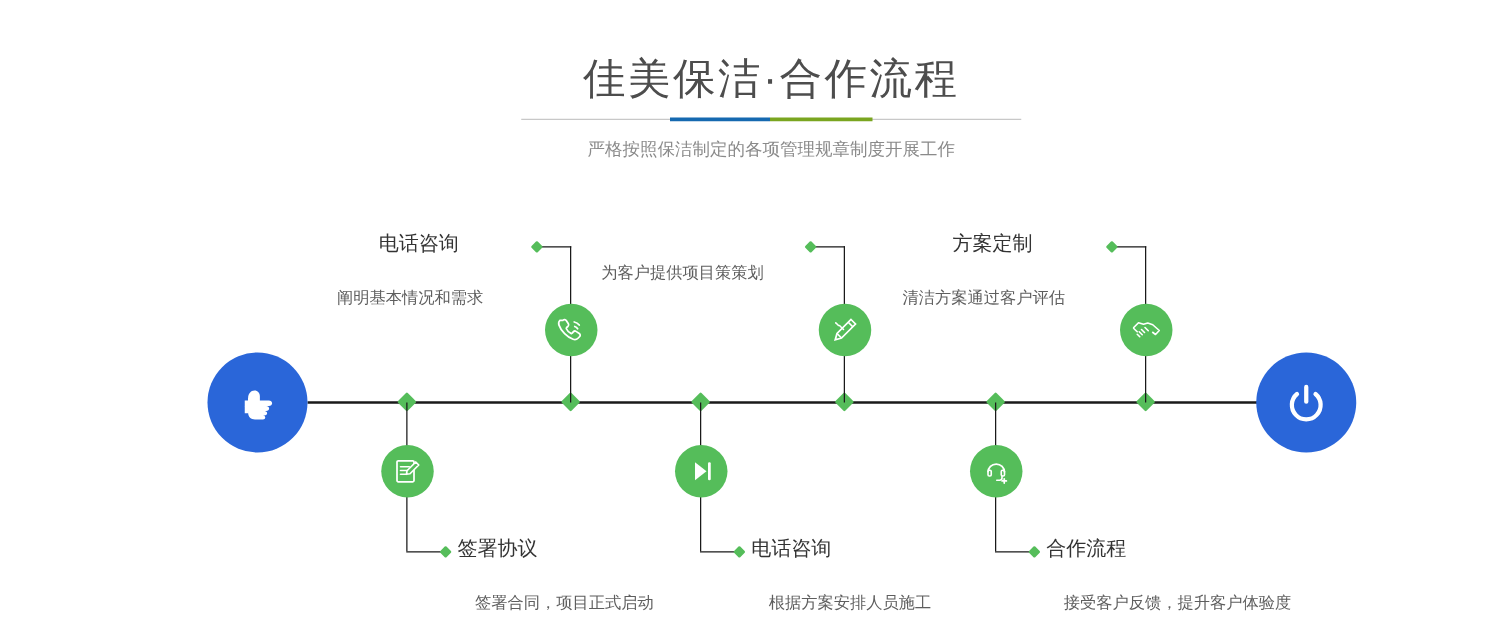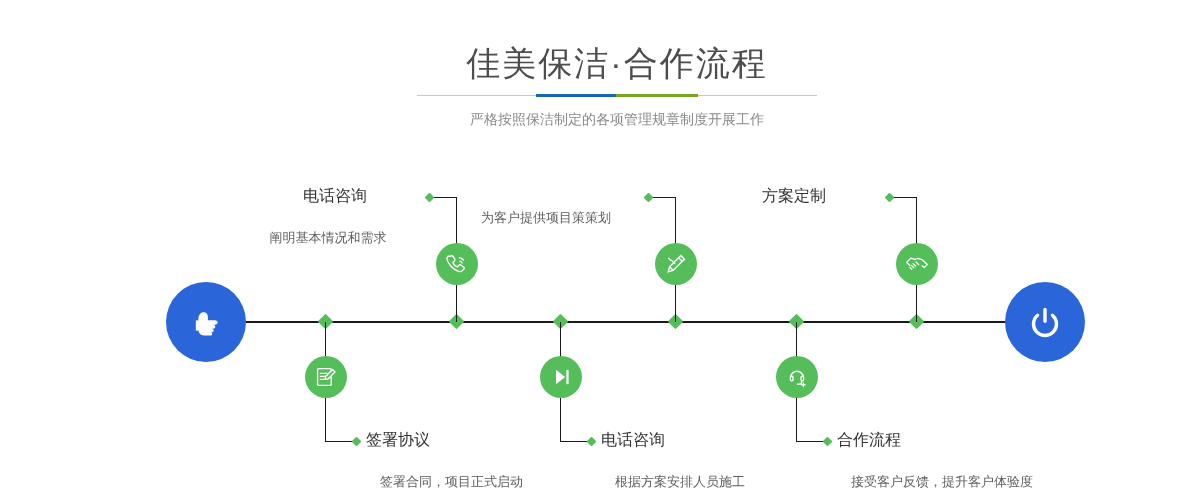--- a/index.html
+++ b/index.html
@@ -158,20 +158,21 @@
     <span>
       <svg width="26" height="26" viewBox="0 0 26 26" fill="none">
         <path d="M2.6 11.4l4.2-4.2 4 1.2 3.4-1 4 1.4 5.2 4.6-3 3.2-2.6-2" stroke="#ffffff" stroke-width="1.3" fill="none" stroke-linejoin="round"></path>
         <path d="M9.2 12.6l2.4 2.4M7.4 14.4l2.4 2.4M5.8 16.4l2 2M12 11l2.6 2.6" stroke="#ffffff" stroke-width="1.3" stroke-linecap="round"></path>
         <path d="M2.6 11.4l3.6 3.4" stroke="#ffffff" stroke-width="1.3"></path>
       </svg>
     </span>
   </div>
   <div class="lbl top-lbl" style="left:688px;top:186px;width:180px;">
     <div class="t">方案定制</div>
+    <div class="d">清洁方案通过客户评估</div>
   </div>
 
   <div class="vline" style="left:309px;top:322px;height:119px;"></div>
   <div class="hline" style="left:309px;top:441px;width:30px;"></div>
   <div class="tip" style="left:337px;top:438px;background:#55bd5a"></div>
   <div class="bubble" style="left:289px;top:356px;background:#55bd5a">
     <span>
       <svg width="26" height="26" viewBox="0 0 26 26" fill="none">
         <rect x="4.6" y="4.6" width="13.6" height="16.8" rx="1" stroke="#ffffff" stroke-width="1.4" fill="none"></rect>
         <path d="M7.4 9.4h7M7.4 12.4h7M7.4 15.4h4.4" stroke="#ffffff" stroke-width="1.3" stroke-linecap="round"></path>

